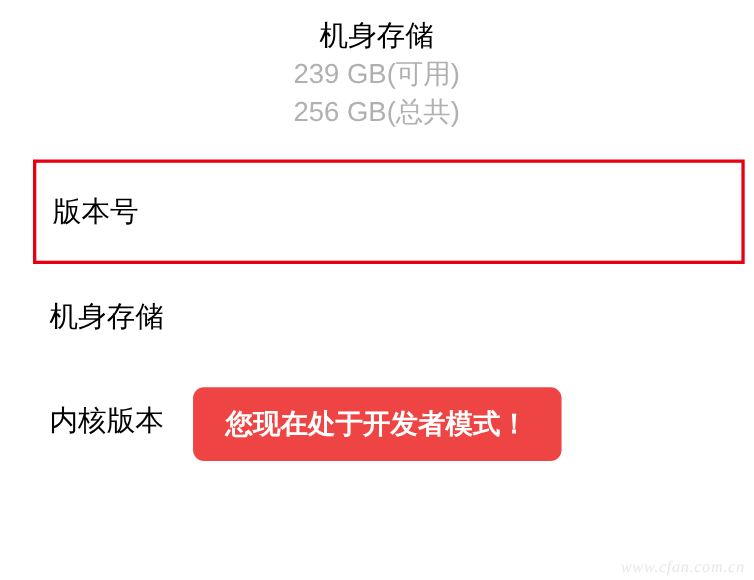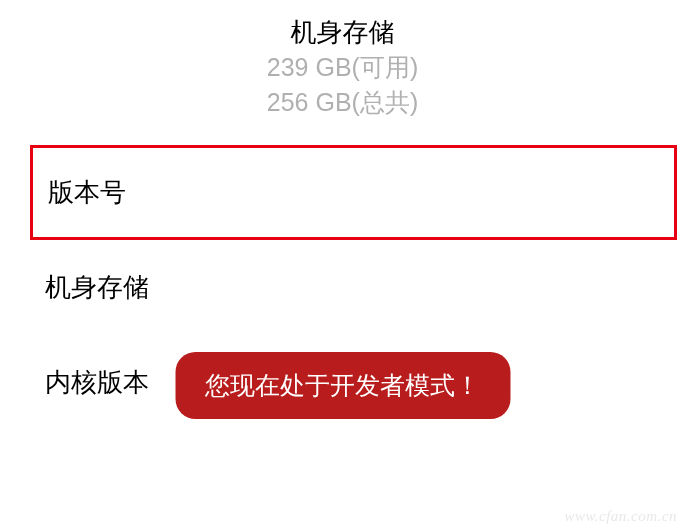--- a/index.html
+++ b/index.html
@@ -40,26 +40,26 @@
       border: 3px solid #e60012;
       margin-left: 30px;
       margin-right: 8px;
       padding: 25px 29px 25px 15px;
     }
     .toast {
       position: absolute;
       left: 50%;
       transform: translateX(-50%);
       top: 352px;
-      background: #b91c1c;
+      background: #ef4444;
       color: #ffffff;
       padding: 17px 30px;
-      border-radius: 20px;
+      border-radius: 10px;
       font-size: 25px;
-      font-weight: 400;
+      font-weight: 700;
       z-index: 100;
       white-space: nowrap;
     }
     .watermark {
       position: absolute;
       bottom: 2px;
       right: 8px;
       color: #e8e8e8;
       font-size: 15px;
       font-style: italic;

